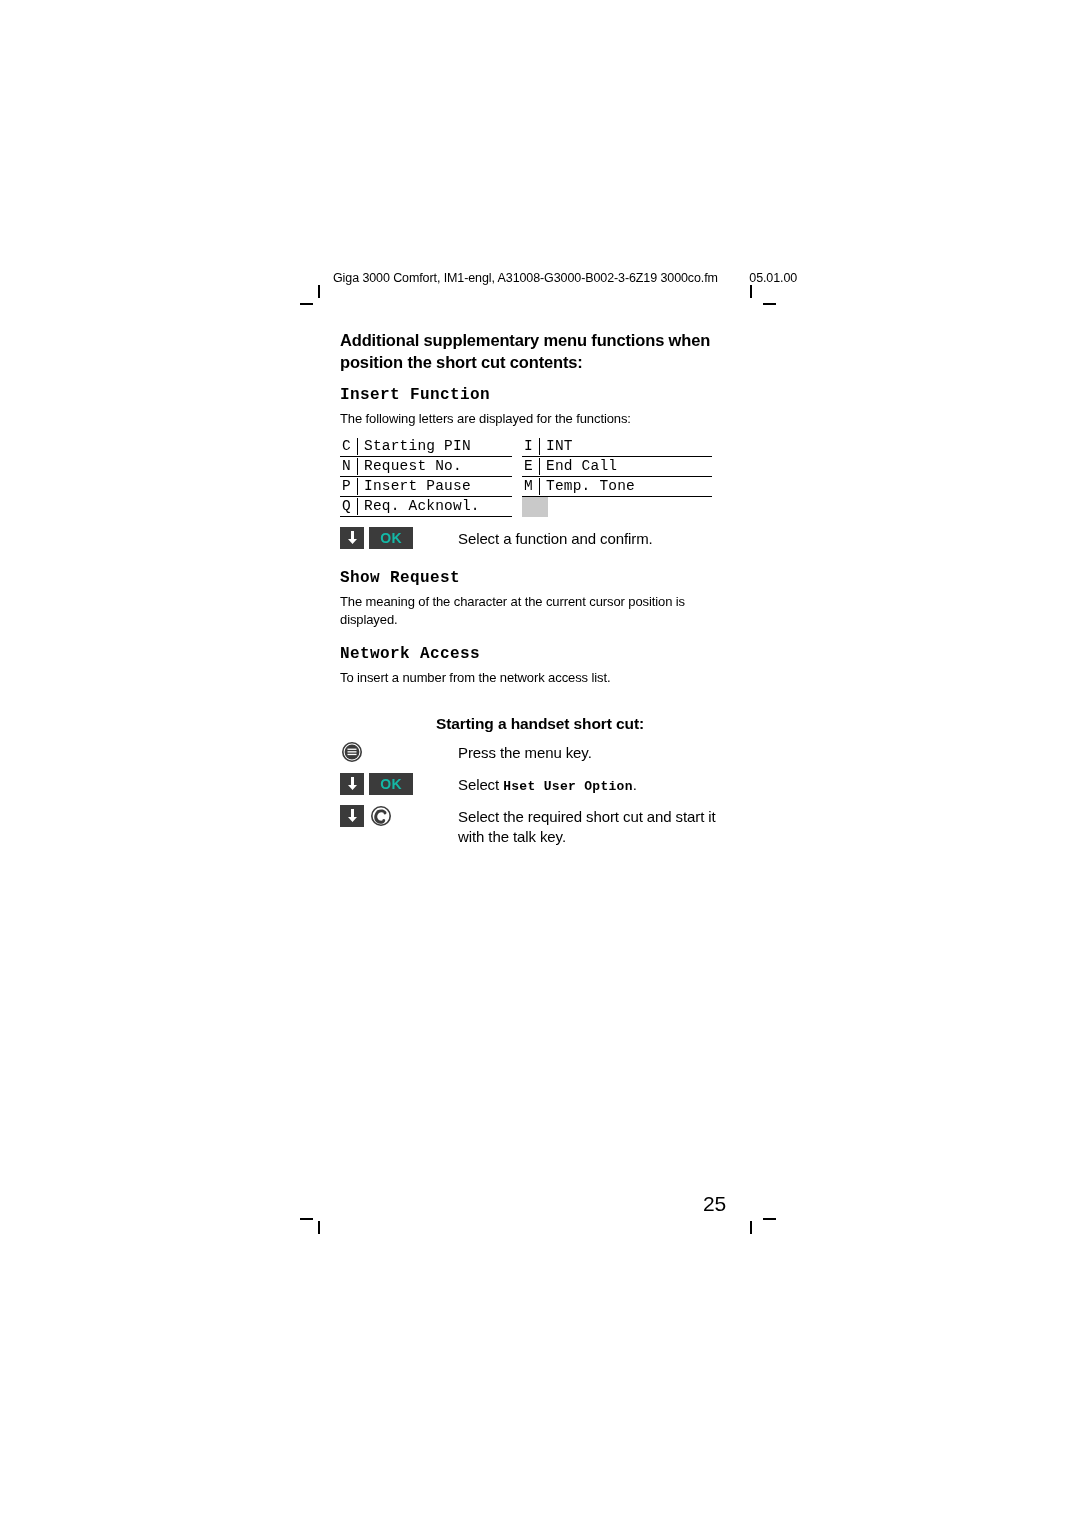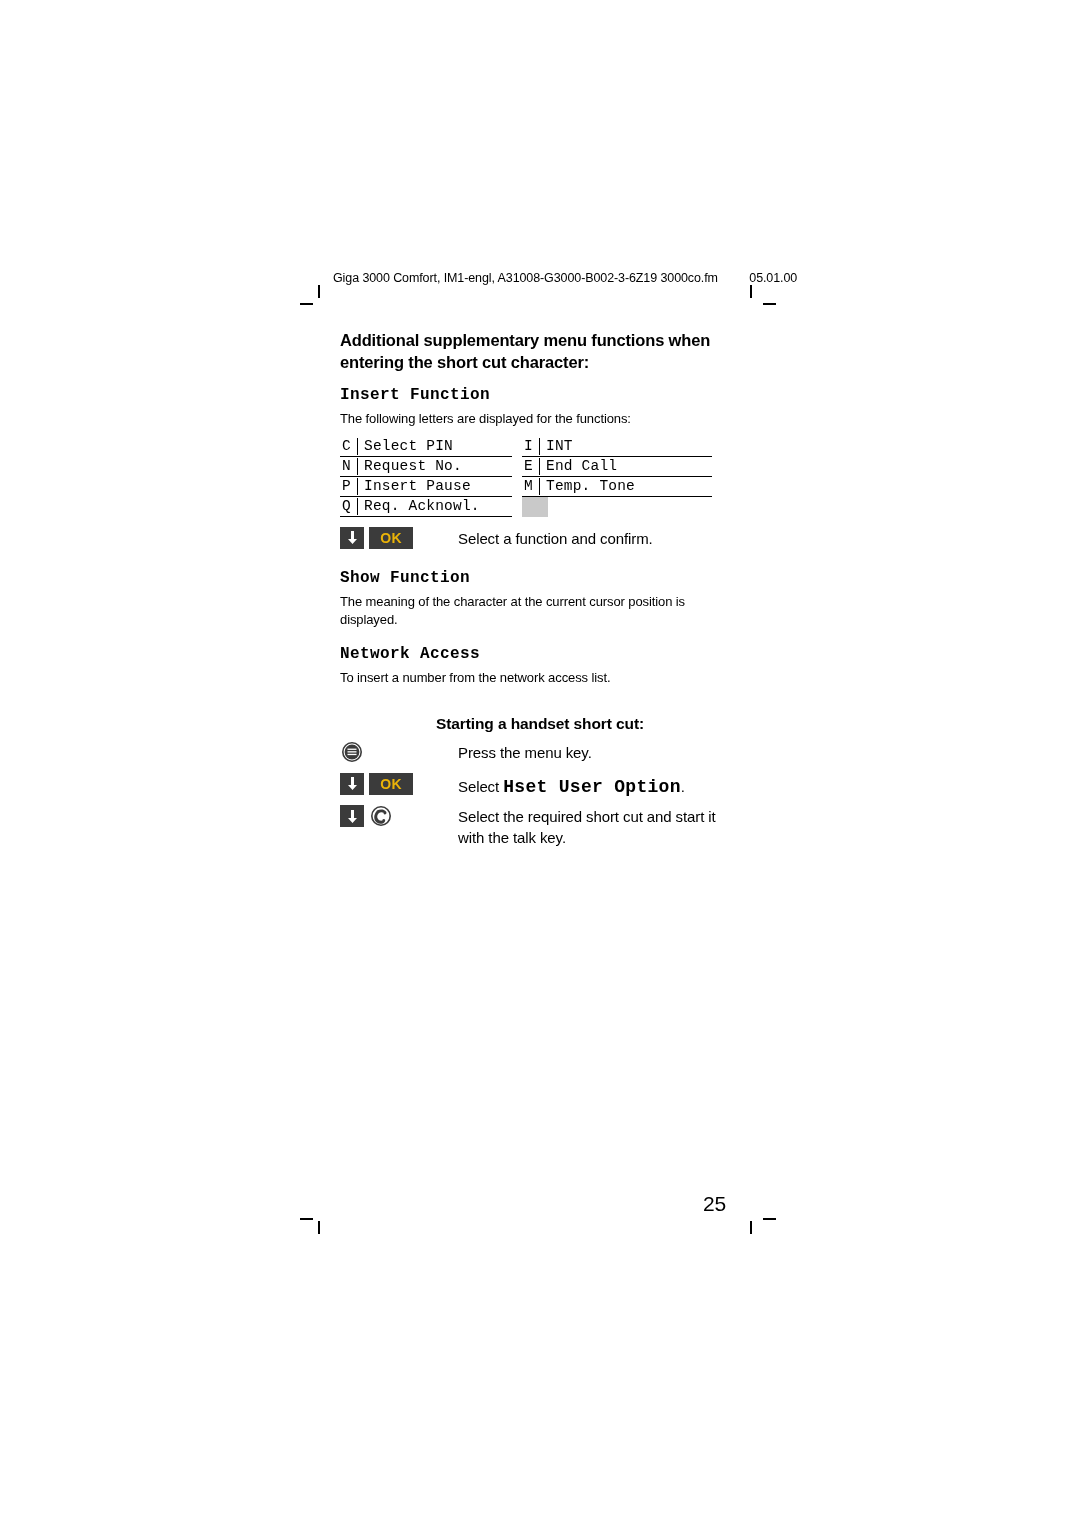--- a/index.html
+++ b/index.html
@@ -142,32 +142,32 @@
   }
   .keyrow .desc {
     font-size: 15px;
     line-height: 1.38;
     letter-spacing: -0.1px;
     padding-top: 2px;
   }
   .keyrow .desc .mono-b {
     font-family: "Liberation Mono", monospace;
     font-weight: bold;
-    font-size: 18px;
+    font-size: 13px;
     letter-spacing: 0.3px;
   }
 
   .key-box {
     width: 24px;
     height: 22px;
     background: #3b3b3b;
     display: inline-flex;
     align-items: center;
     justify-content: center;
-    color: #eab308;
+    color: #14b8a6;
   }
   .key-box.wide {
     width: 44px;
     height: 22px;
     font-size: 14px;
     font-weight: bold;
     font-family: "Liberation Sans", sans-serif;
     letter-spacing: 0.3px;
   }
   .key-box svg { display: block; }
@@ -203,32 +203,32 @@
   <div class="crop crop-v" style="left:318px; top:285px;"></div>
   <div class="crop crop-h" style="left:763px; top:303px;"></div>
   <div class="crop crop-v" style="left:750px; top:285px;"></div>
   <div class="crop crop-h" style="left:300px; top:1218px;"></div>
   <div class="crop crop-v" style="left:318px; top:1221px;"></div>
   <div class="crop crop-h" style="left:763px; top:1218px;"></div>
   <div class="crop crop-v" style="left:750px; top:1221px;"></div>
 
   <div class="content">
 
-    <h2 class="section-title">Additional supplementary menu functions when entering the short cut character:</h2>
+    <h2 class="section-title">Additional supplementary menu functions when position the short cut contents:</h2>
 
     <h3 class="mono-head">Insert Function</h3>
     <p class="body-text">The following letters are displayed for the functions:</p>
 
     <div class="letters-table">
 
       <div class="lt-row">
         <div class="lt-cell left">
           <span class="key">C</span>
           <span class="sep"></span>
-          <span class="txt">Select PIN</span>
+          <span class="txt">Starting PIN</span>
         </div>
         <div class="lt-cell right">
           <span class="key">I</span>
           <span class="sep"></span>
           <span class="txt">INT</span>
         </div>
       </div>
 
       <div class="lt-row">
         <div class="lt-cell left">
@@ -272,21 +272,21 @@
         <span class="key-box">
           <svg width="13" height="15" viewBox="0 0 13 15">
               <path d="M5 1 h3 v8 h3 l-4.5 5 l-4.5 -5 h3 z" fill="#ffffff"></path>
             </svg>
         </span>
         <span class="key-box wide">OK</span>
       </div>
       <div class="desc">Select a function and confirm.</div>
     </div>
 
-    <h3 class="mono-head">Show Function</h3>
+    <h3 class="mono-head">Show Request</h3>
     <p class="body-text" style="margin-bottom:16px;">The meaning of the character at the current cursor position is displayed.</p>
 
     <h3 class="mono-head">Network Access</h3>
     <p class="body-text" style="margin-bottom:28px;">To insert a number from the network access list.</p>
 
     <h3 class="sans-head" style="margin-bottom:8px;">Starting a handset short cut:</h3>
 
     <div class="keyrow" style="margin-bottom:6px;">
       <div class="keys">
         <span class="key-circle">

